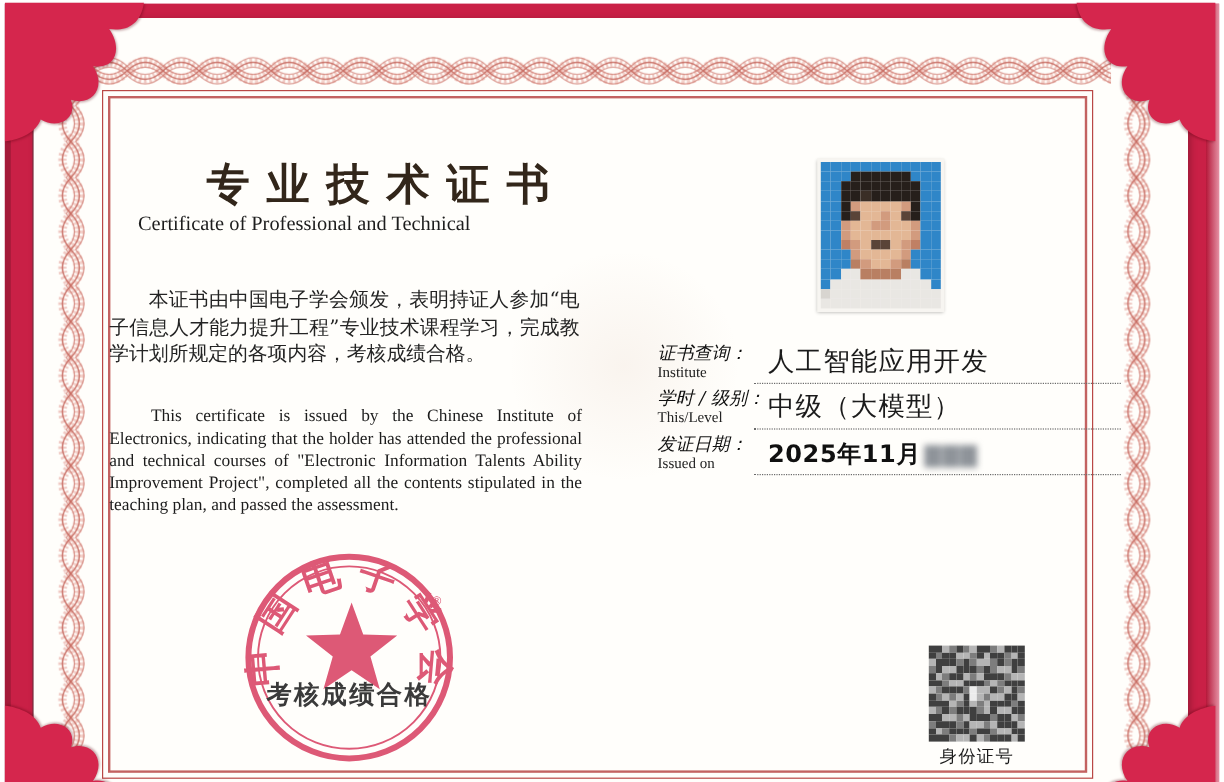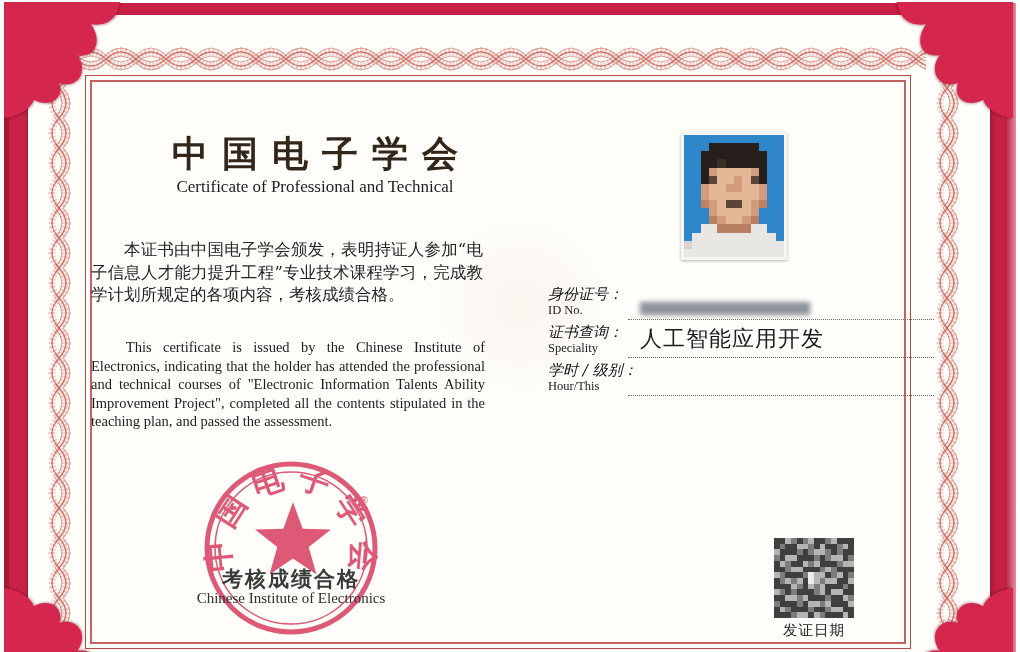--- a/index.html
+++ b/index.html
@@ -25,21 +25,21 @@
   .pocket{position:absolute;width:116px;height:116px;color:var(--pocket-red);
           filter:drop-shadow(1px 1px 1px rgba(90,0,15,.35));}
   .pocket.tl{left:4px;top:2px;}
   .pocket.tr{right:7px;top:2px;transform:scaleX(-1);}
   .pocket.bl{left:4px;bottom:-52px;transform:scaleY(-1);}
   .pocket.br{right:7px;bottom:-52px;transform:scale(-1,-1);}
   
   .title{position:absolute;left:115px;top:130px;width:400px;text-align:center;
          font-family:"DejaVu Serif",serif;font-weight:bold;font-size:36px;color:var(--title-ink);
          letter-spacing:14px;padding-left:14px;box-sizing:border-box;}
-  .subtitle{position:absolute;left:115px;top:177px;width:400px;text-align:center;
+  .subtitle{position:absolute;left:115px;top:177px;width:400px;
             font-family:"Liberation Serif",serif;font-size:17px;color:#1d1d1d;}
   
   .para-cn{position:absolute;left:91px;top:239px;width:392px;font-size:16.5px;line-height:22.5px;
            color:#242424;text-align:justify;text-indent:2em;font-family:"DejaVu Serif","DejaVu Sans",serif;}
   .para-en{position:absolute;left:91px;top:338px;width:394px;font-size:14.5px;line-height:18.6px;
            color:#1c1c1c;text-align:justify;text-indent:2.4em;font-family:"Liberation Serif",serif;}
   
   .photo{position:absolute;left:681px;top:132px;width:100px;height:122px;padding:3px;
          background:#f7f5f1;box-shadow:0 1px 3px rgba(0,0,0,.3);}
   .mosaic{display:grid;width:100%;height:100%;}
@@ -112,21 +112,21 @@
       <rect width="30" height="594" fill="url(#gwv)"></rect>
     </svg>
   <svg class="g-strip g-right z2" width="30" height="594">
       <rect width="30" height="594" fill="url(#gwv)"></rect>
     </svg>
 
   <div class="frame z2"></div>
 
   <div class="watermark z2"></div>
 
-  <div class="title z3">中国电子学会</div>
+  <div class="title z3">专业技术证书</div>
   <div class="subtitle z3">Certificate of Professional and Technical</div>
 
   <div class="para-cn z3">本证书由中国电子学会颁发，表明持证人参加“电子信息人才能力提升工程”专业技术课程学习，完成教学计划所规定的各项内容，考核成绩合格。</div>
   <div class="para-en z3">This certificate is issued by the Chinese Institute of Electronics, indicating that the holder has attended the professional and technical courses of "Electronic Information Talents Ability Improvement Project", completed all the contents stipulated in the teaching plan, and passed the assessment.</div>
 
   <div class="photo z3">
     <div class="mosaic" id="photo-mosaic" style="grid-template-columns: repeat(12, 1fr);">
         <i style="background: rgb(47, 134, 200);"></i>
         <i style="background: rgb(47, 134, 200);"></i>
         <i style="background: rgb(47, 134, 200);"></i>
@@ -305,54 +305,54 @@
         <i style="background: rgb(233, 231, 227);"></i>
         <i style="background: rgb(233, 231, 227);"></i>
         <i style="background: rgb(233, 231, 227);"></i>
         <i style="background: rgb(233, 231, 227);"></i>
         <i style="background: rgb(233, 231, 227);"></i>
       </div>
   </div>
 
   <div class="fields z3">
       <div class="f-row">
-        <span class="f-label-cn">身份证号：</span>
-        <span class="f-label-en">ID No.</span>
-        <div class="f-value kind-masked-long"><span class="mask">▇▇▇▇▇▇▇▇▇▇▇▇▇▇▇▇▇</span></div>
-        <div class="f-line"></div>
-      </div>
-      <div class="f-row">
         <span class="f-label-cn">证书查询：</span>
-        <span class="f-label-en">Speciality</span>
+        <span class="f-label-en">Institute</span>
         <div class="f-value kind-cn"><span class="v">人工智能应用开发</span></div>
         <div class="f-line"></div>
       </div>
       <div class="f-row">
         <span class="f-label-cn">学时 / 级别：</span>
-        <span class="f-label-en">Hour/This</span>
+        <span class="f-label-en">This/Level</span>
+        <div class="f-value kind-cn"><span class="v">中级（大模型）</span></div>
+        <div class="f-line"></div>
+      </div>
+      <div class="f-row">
+        <span class="f-label-cn">发证日期：</span>
+        <span class="f-label-en">Issued on</span>
+        <div class="f-value kind-num"><span class="v">2025年11月</span><span class="mask">▇▇▇</span></div>
         <div class="f-line"></div>
       </div>
     </div>
 
   <svg class="seal z3" viewBox="0 0 220 220">
     <circle cx="110" cy="110" r="84" fill="none" stroke="currentColor" stroke-width="5"></circle>
     <circle cx="110" cy="110" r="76" fill="none" stroke="currentColor" stroke-width="1.6"></circle>
     <polygon points="112,64 121.7,90.7 150,91.6 127.7,109.1 135.5,136.4 112,120.5 88.5,136.4 96.3,109.1 74,91.6 102.3,90.7" fill="currentColor"></polygon>
     <g id="arc" font-family="DejaVu Sans, sans-serif" font-weight="bold" font-size="31" fill="currentColor">
         <text transform="translate(48.2 117.4) rotate(-95)" text-anchor="middle">中</text>
         <text transform="translate(58.0 78.2) rotate(-57)" text-anchor="middle">国</text>
         <text transform="translate(89.8 53.4) rotate(-19)" text-anchor="middle">电</text>
         <text transform="translate(130.2 53.4) rotate(19)" text-anchor="middle">子</text>
         <text transform="translate(162.0 78.2) rotate(57)" text-anchor="middle">学</text>
         <text transform="translate(171.8 117.4) rotate(95)" text-anchor="middle">会</text>
       </g>
     <text x="178" y="66" font-size="10" fill="currentColor">®</text>
   </svg>
   <div class="org-cn">考核成绩合格</div>
-  <div class="org-en">Chinese Institute of Electronics</div>
 
   <div class="qr z3">
     <div class="mosaic" id="qr-mosaic" style="grid-template-columns: repeat(14, 1fr);">
         <i style="background: rgb(63, 63, 63);"></i>
         <i style="background: rgb(63, 63, 63);"></i>
         <i style="background: rgb(181, 181, 181);"></i>
         <i style="background: rgb(125, 125, 125);"></i>
         <i style="background: rgb(63, 63, 63);"></i>
         <i style="background: rgb(125, 125, 125);"></i>
         <i style="background: rgb(181, 181, 181);"></i>
@@ -540,21 +540,21 @@
         <i style="background: rgb(63, 63, 63);"></i>
         <i style="background: rgb(181, 181, 181);"></i>
         <i style="background: rgb(125, 125, 125);"></i>
         <i style="background: rgb(63, 63, 63);"></i>
         <i style="background: rgb(63, 63, 63);"></i>
         <i style="background: rgb(63, 63, 63);"></i>
         <i style="background: rgb(181, 181, 181);"></i>
         <i style="background: rgb(63, 63, 63);"></i>
       </div>
   </div>
-  <div class="qr-label z3">发证日期</div>
+  <div class="qr-label z3">身份证号</div>
 
   <svg class="pocket tl z5" viewBox="0 0 120 120">
     <path fill="currentColor" d="M0,0 L120,0 C117,20 104,25 90,23 C102,40 95,58 76,55 C88,72 76,90 57,84 C63,100 46,110 31,101 C27,112 14,118 0,120 Z"></path>
   </svg>
   <svg class="pocket tr z5" viewBox="0 0 120 120">
     <path fill="currentColor" d="M0,0 L120,0 C117,20 104,25 90,23 C102,40 95,58 76,55 C88,72 76,90 57,84 C63,100 46,110 31,101 C27,112 14,118 0,120 Z"></path>
   </svg>
   <svg class="pocket bl z5" viewBox="0 0 120 120">
     <path fill="currentColor" d="M0,0 L120,0 C117,20 104,25 90,23 C102,40 95,58 76,55 C88,72 76,90 57,84 C63,100 46,110 31,101 C27,112 14,118 0,120 Z"></path>
   </svg>

